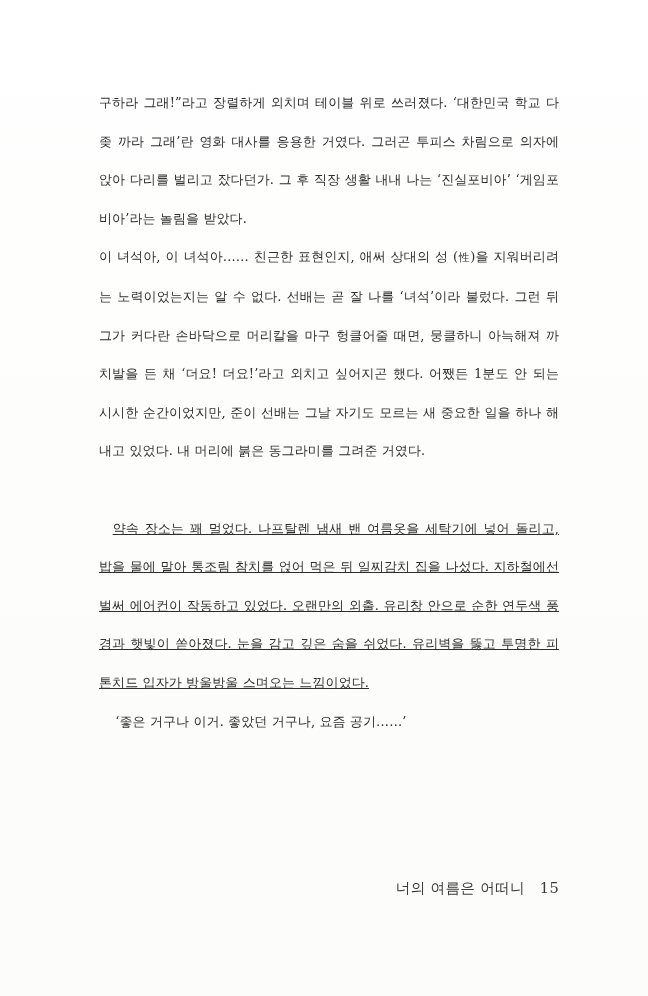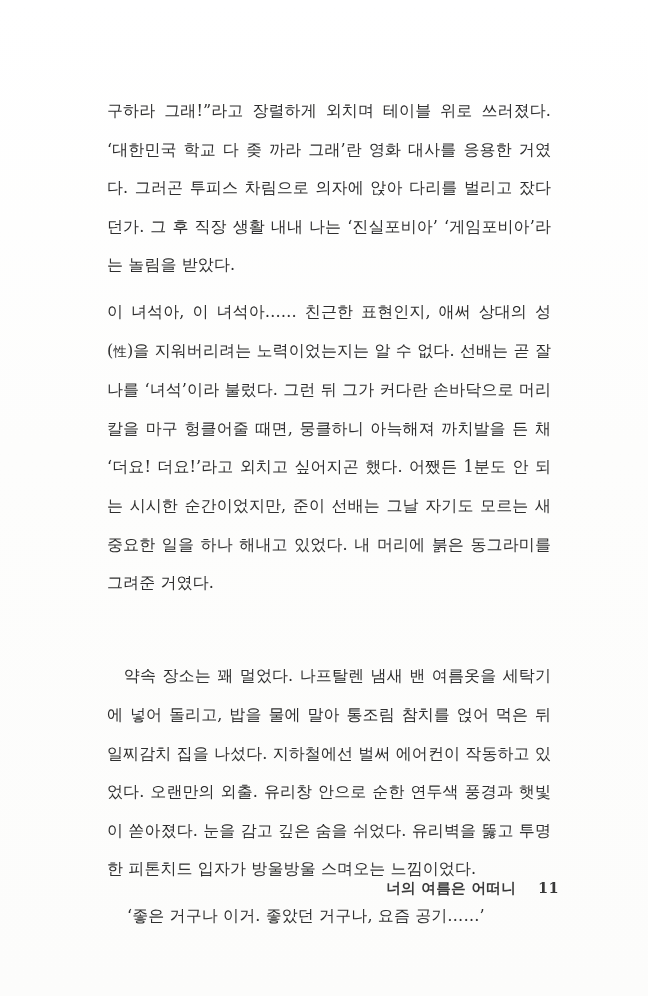--- a/index.html
+++ b/index.html
@@ -29,32 +29,33 @@
   }
 
   .text-column {
     position: absolute;
     left: 99px;
     top: 84px;
     width: 460px;
   }
 
   .para {
-    margin: 8px;
-    font-size: 16px;
+    margin: 0;
+    font-size: 13px;
     line-height: 38.6px;
     text-align: justify;
     text-justify: inter-character;
     word-break: break-all;
     letter-spacing: 0.1px;
     color: #2e2e2e;
   }
 
   .para.indent {
     text-indent: 1.05em;
+    text-decoration: underline;
   }
 
   
   .para.dialogue {
     text-indent: 1.25em;
   }
 
   .para-gap {
     height: 38.6px;
   }
@@ -65,25 +66,24 @@
   }
 
   .footer {
     position: absolute;
     left: 99px;
     right: 89px;
     top: 879px;
     display: flex;
     justify-content: flex-end;
     align-items: baseline;
-    gap: 22px;
+    gap: 15px;
     font-size: 14.6px;
     color: #3a3a3a;
     letter-spacing: 0.3px;
-    font-weight: bold;
   }
 
   .footer .running-title {
     white-space: nowrap;
   }
 
   .footer .folio {
     font-family: "DejaVu Serif", "Liberation Serif", serif;
     white-space: nowrap;
   }
@@ -104,15 +104,15 @@
     <div class="para-gap"></div>
 
     <p class="para indent">약속 장소는 꽤 멀었다. 나프탈렌 냄새 밴 여름옷을 세탁기에 넣어 돌리고, 밥을 물에 말아 통조림 참치를 얹어 먹은 뒤 일찌감치 집을 나섰다. 지하철에선 벌써 에어컨이 작동하고 있었다. 오랜만의 외출. 유리창 안으로 순한 연두색 풍경과 햇빛이 쏟아졌다. 눈을 감고 깊은 숨을 쉬었다. 유리벽을 뚫고 투명한 피톤치드 입자가 방울방울 스며오는 느낌이었다.</p>
 
     <p class="para dialogue">‘좋은 거구나 이거. 좋았던 거구나, 요즘 공기……’</p>
 
   </div>
 
   <div class="footer">
     <span class="running-title">너의 여름은 어떠니</span>
-    <span class="folio">11</span>
+    <span class="folio">15</span>
   </div>
 </div>
 
 </body></html>

